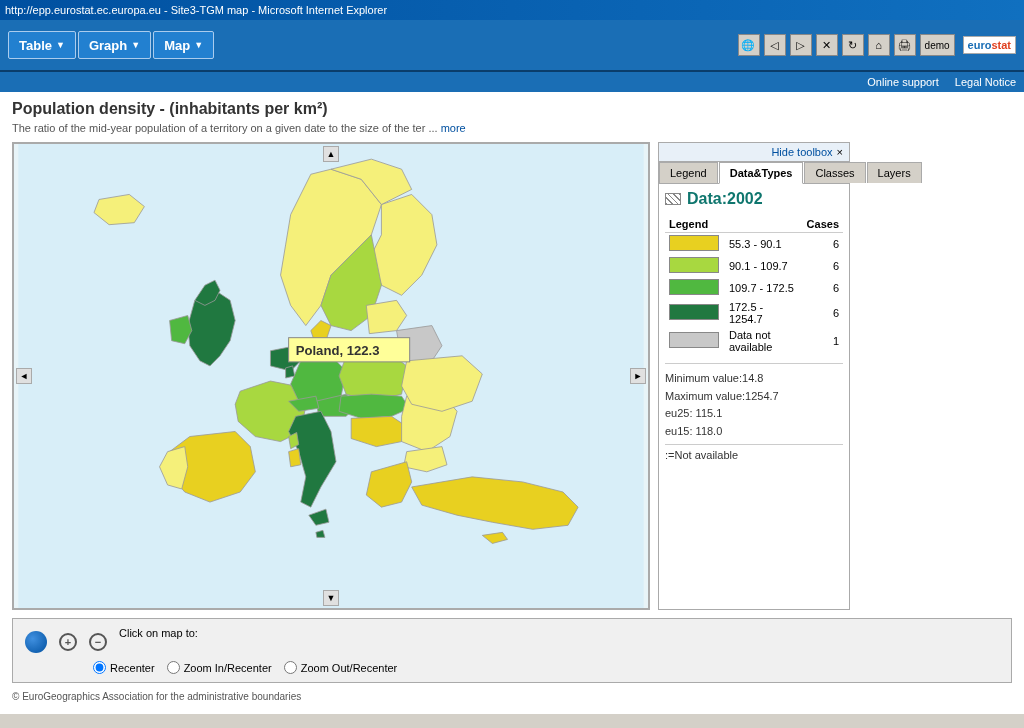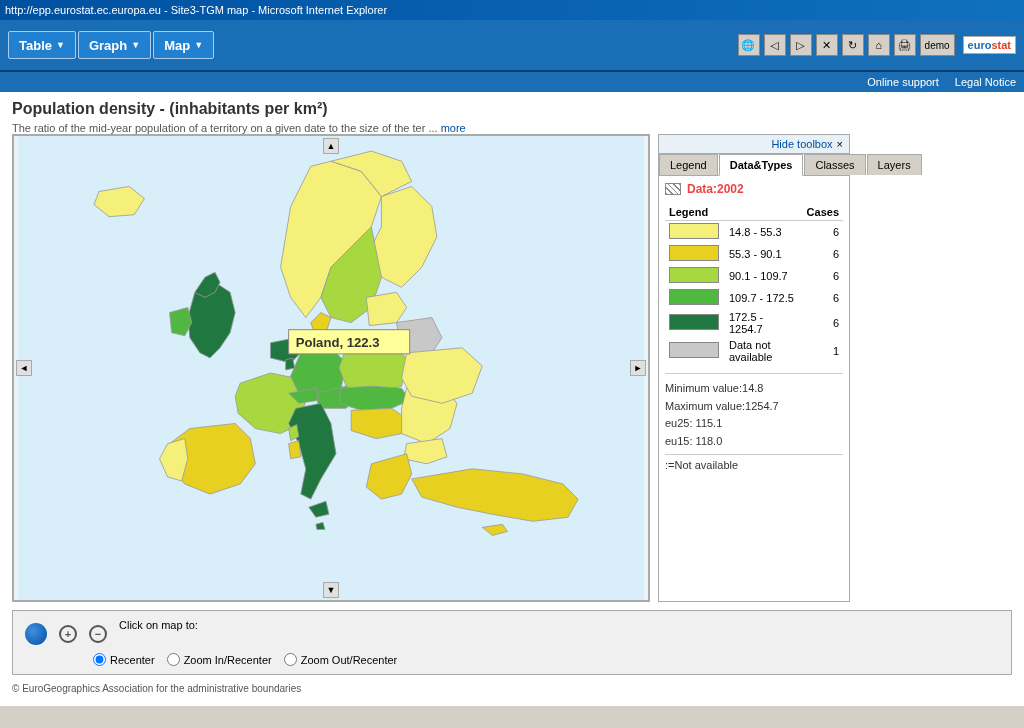--- a/index.html
+++ b/index.html
@@ -93,21 +93,21 @@
     }
     #page-title {
       font-size: 16px;
       font-weight: bold;
       color: #333;
       margin-bottom: 4px;
     }
     #page-subtitle {
       font-size: 11px;
       color: #555;
-      margin-bottom: 0;
+      margin-bottom: 8px;
     }
     #page-subtitle a { color: #0050a0; }
 
     
     #map-area {
       display: flex;
       gap: 8px;
       margin-bottom: 8px;
     }
 
@@ -185,22 +185,22 @@
 
     
     #toolbox-body {
       padding: 6px;
     }
     #data-year-header {
       display: flex;
       align-items: center;
       gap: 6px;
       margin-bottom: 8px;
-      color: #ef4444;
-      font-size: 12px;
+      color: #0f766e;
+      font-size: 16px;
       font-weight: bold;
     }
     .hatch-icon {
       width: 16px;
       height: 12px;
       background: repeating-linear-gradient(
         45deg,
         #888,
         #888 1px,
         white 1px,
@@ -463,25 +463,20 @@
 
         <table id="legend-table">
           <thead>
             <tr>
               <th>Legend</th>
               <th></th>
               <th>Cases</th>
             </tr>
           </thead>
           <tbody id="legend-tbody">
-          <tr>
-                <td><span class="legend-color-box" style="background: rgb(245, 240, 122);"></span></td>
-                <td style="padding-left: 6px;">14.8 - 55.3</td>
-                <td style="text-align: right;">6</td>
-              </tr>
               <tr>
                 <td><span class="legend-color-box" style="background: rgb(232, 208, 32);"></span></td>
                 <td style="padding-left: 6px;">55.3 - 90.1</td>
                 <td style="text-align: right;">6</td>
               </tr>
               <tr>
                 <td><span class="legend-color-box" style="background: rgb(168, 216, 64);"></span></td>
                 <td style="padding-left: 6px;">90.1 - 109.7</td>
                 <td style="text-align: right;">6</td>
               </tr>

